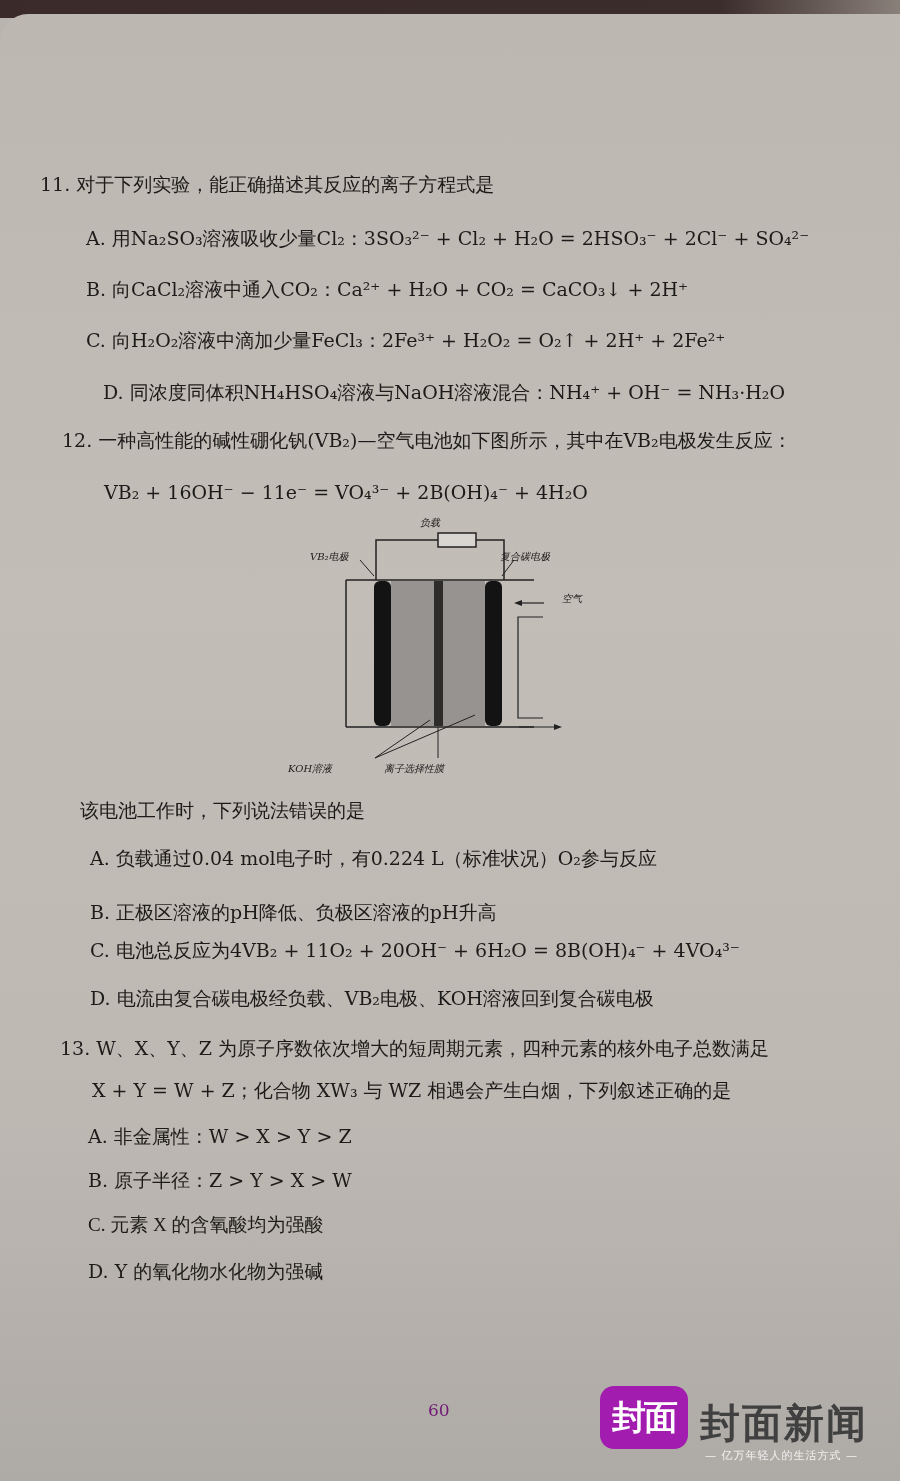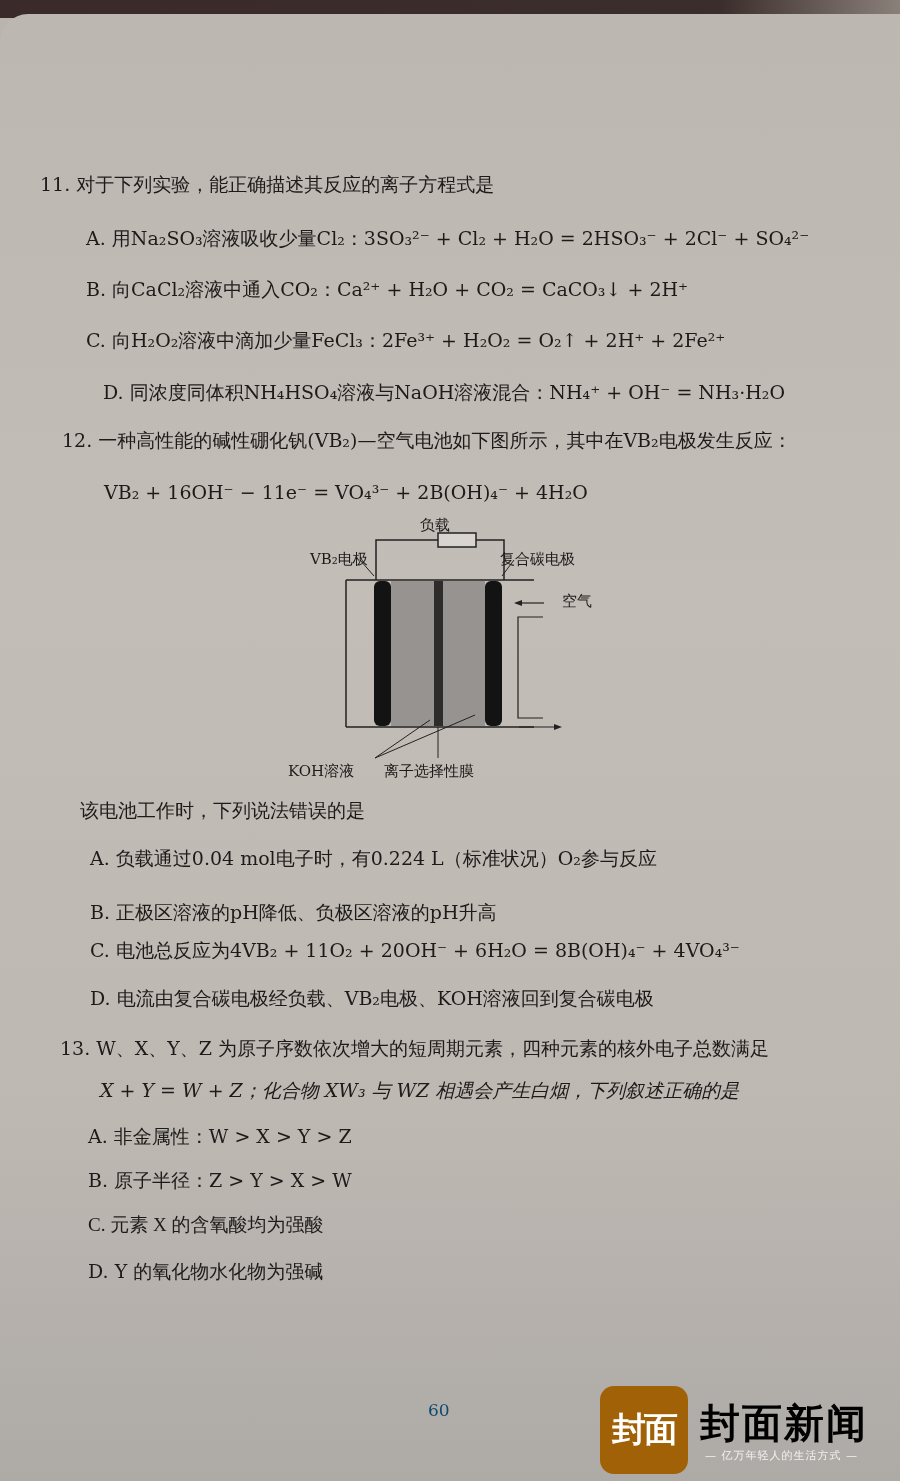--- a/index.html
+++ b/index.html
@@ -13,29 +13,29 @@
     position:absolute; left:0; top:0; width:900px; height:18px;
     background:linear-gradient(90deg,#3a2b2a 0%,#3b2d2b 80%,#8a807a 100%);
   }
   .page {
     position:absolute; left:0; top:14px; width:900px; height:1467px;
     background:linear-gradient(180deg,#bcb7b1 0%,#c2bdb7 40%,#bdb8b2 75%,#aeaaa6 100%);
     border-top-left-radius:28px;
   }
   .line { position:absolute; white-space:nowrap; font-size:19px; line-height:24px; }
   .diagram { position:absolute; left:300px; top:520px; width:320px; height:265px; }
-  .diag-label { position:absolute; font-size:15px; white-space:nowrap; }
-  .pagenum { position:absolute; left:428px; top:1400px; font-size:17px; color:#0c4a6e; }
+  .diag-label { position:absolute; font-size:10px; white-space:nowrap;font-style:italic; }
+  .pagenum { position:absolute; left:428px; top:1400px; font-size:17px; color:#701a75; }
   .logo-box {
-    position:absolute; left:600px; top:1386px; width:88px; height:88px;
-    background:#a16207; border-radius:14px;
+    position:absolute; left:600px; top:1386px; width:88px; height:63px;
+    background:#a21caf; border-radius:14px;
     display:flex; align-items:center; justify-content:center;
     color:#fff; font-size:34px; font-weight:bold; letter-spacing:-2px;
   }
-  .logo-title { position:absolute; left:700px; top:1396px; font-size:40px; font-weight:bold; color:#000000; letter-spacing:2px; }
+  .logo-title { position:absolute; left:700px; top:1396px; font-size:40px; font-weight:bold; color:#404040; letter-spacing:2px; }
   .logo-sub { position:absolute; left:705px; top:1448px; font-size:11px; color:#f2f2f2; letter-spacing:1px; }
 </style>
 </head>
 <body>
 
 <div class="topbar"></div>
 <div class="page"></div>
 
 <div class="line" style="left:40px;top:172px;">
   <span>11.</span>
@@ -118,21 +118,21 @@
 </div>
 <div class="line" style="left:90px;top:986px;">
   <span>D.</span>
   <span>电流由复合碳电极经负载、VB₂电极、KOH溶液回到复合碳电极</span>
 </div>
 
 <div class="line" style="left:60px;top:1036px;">
   <span>13.</span>
   <span>W、X、Y、Z 为原子序数依次增大的短周期元素，四种元素的核外电子总数满足</span>
 </div>
-<div class="line" style="left:100px;top:1078px;font-style:italic;">X + Y = W + Z；化合物 XW₃ 与 WZ 相遇会产生白烟，下列叙述正确的是</div>
+<div class="line" style="left:92px;top:1078px;">X + Y = W + Z；化合物 XW₃ 与 WZ 相遇会产生白烟，下列叙述正确的是</div>
 <div class="line" style="left:88px;top:1124px;text-align:right;">
   <span>A.</span>
   <span>非金属性：W &gt; X &gt; Y &gt; Z</span>
 </div>
 <div class="line" style="left:88px;top:1168px;">
   <span>B.</span>
   <span>原子半径：Z &gt; Y &gt; X &gt; W</span>
 </div>
 <div class="line" style="left:88px;top:1213px;font-family:Liberation Serif, serif;">
   <span>C.</span>

